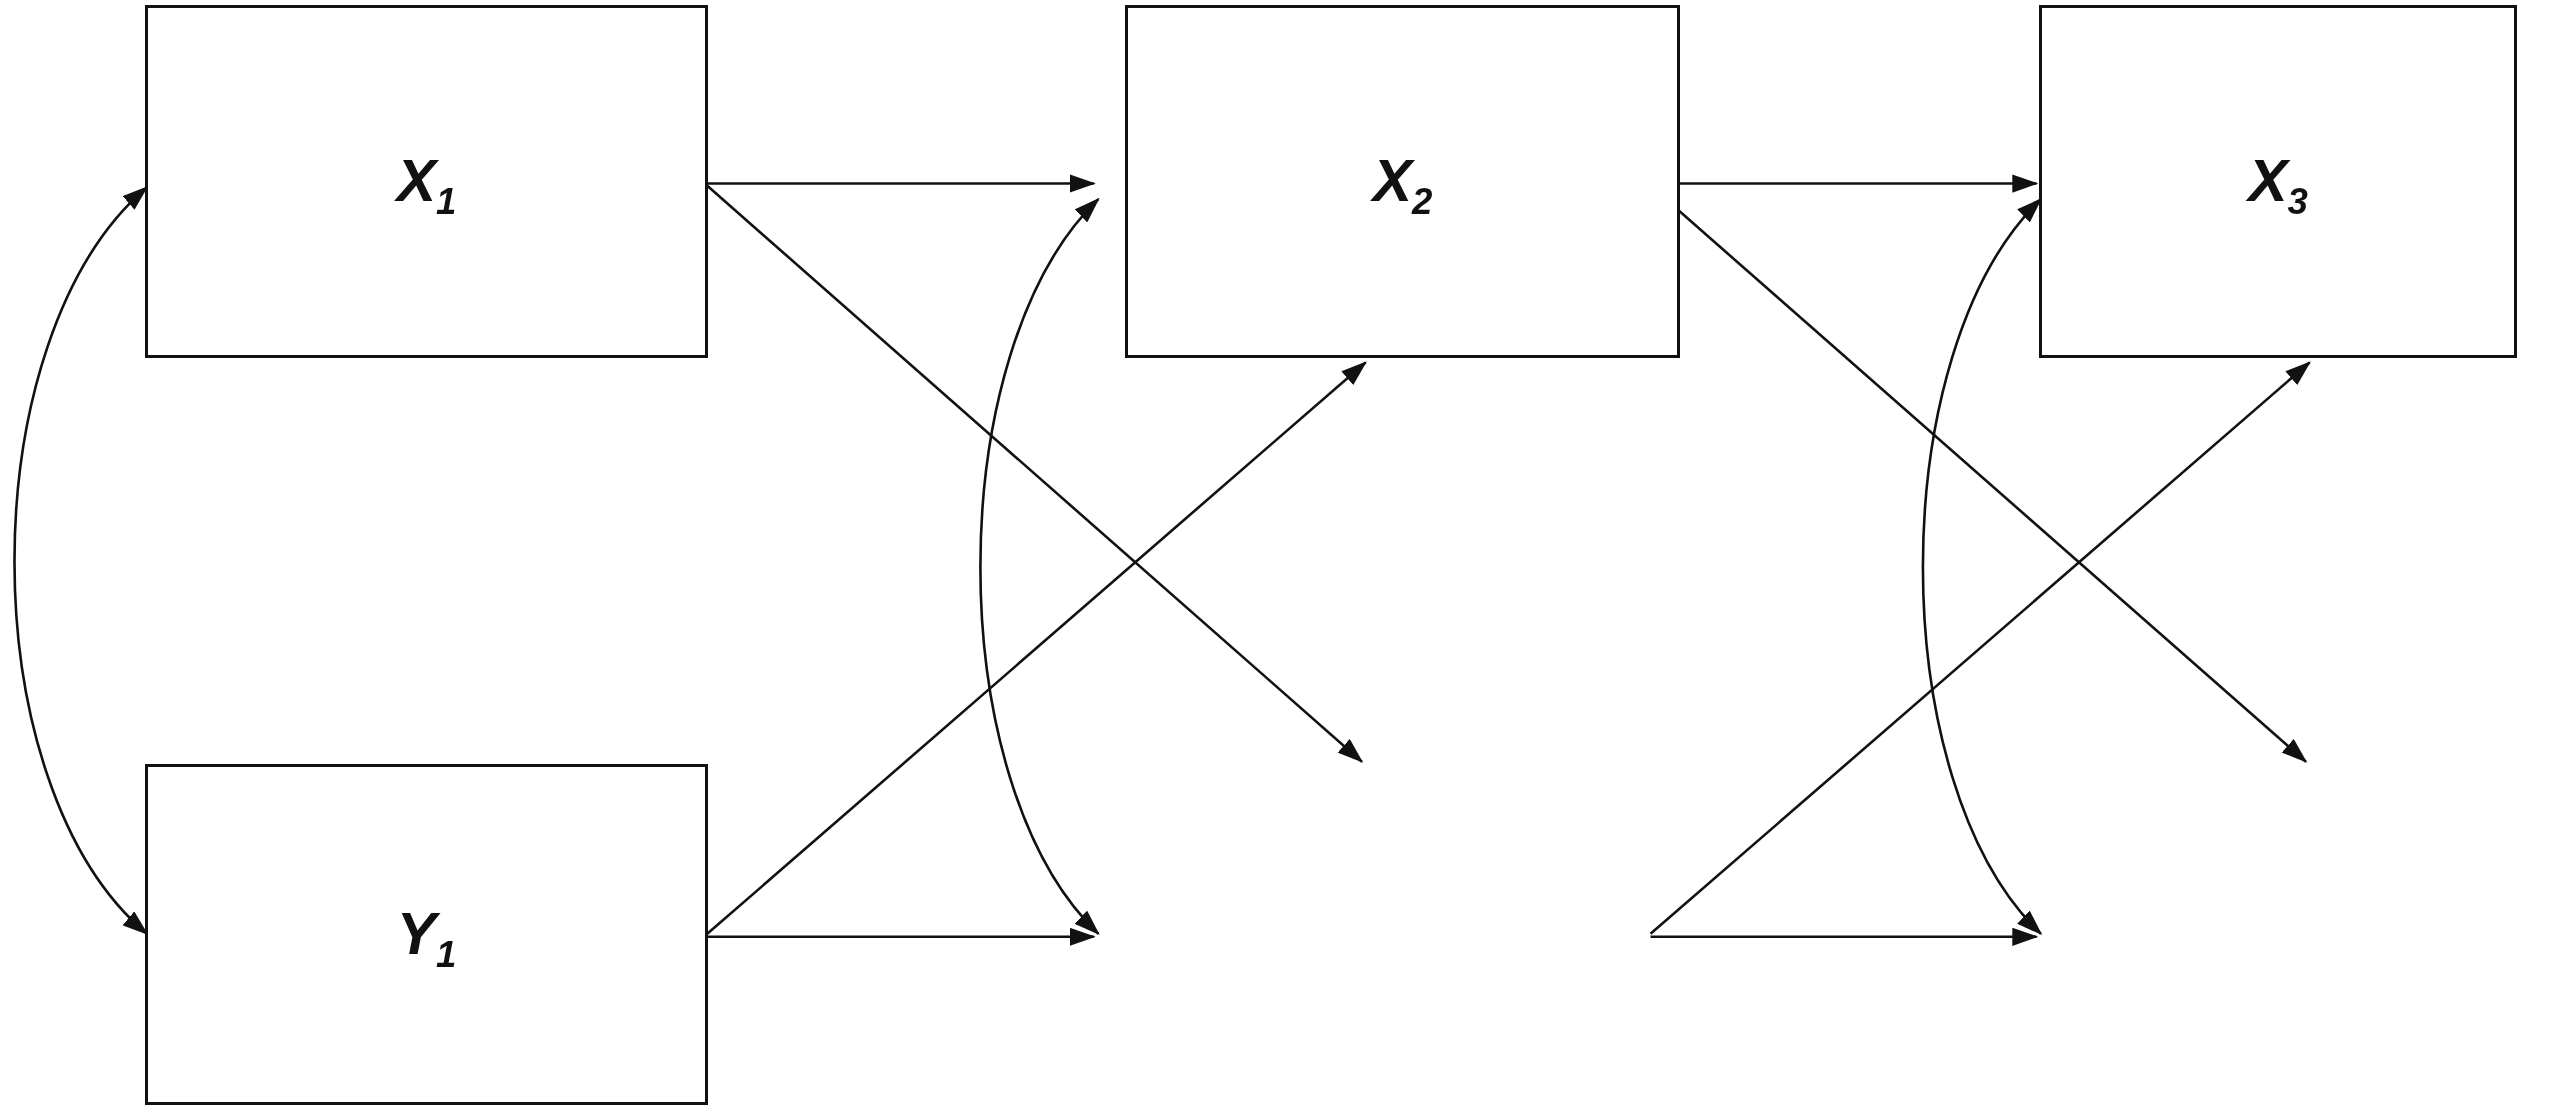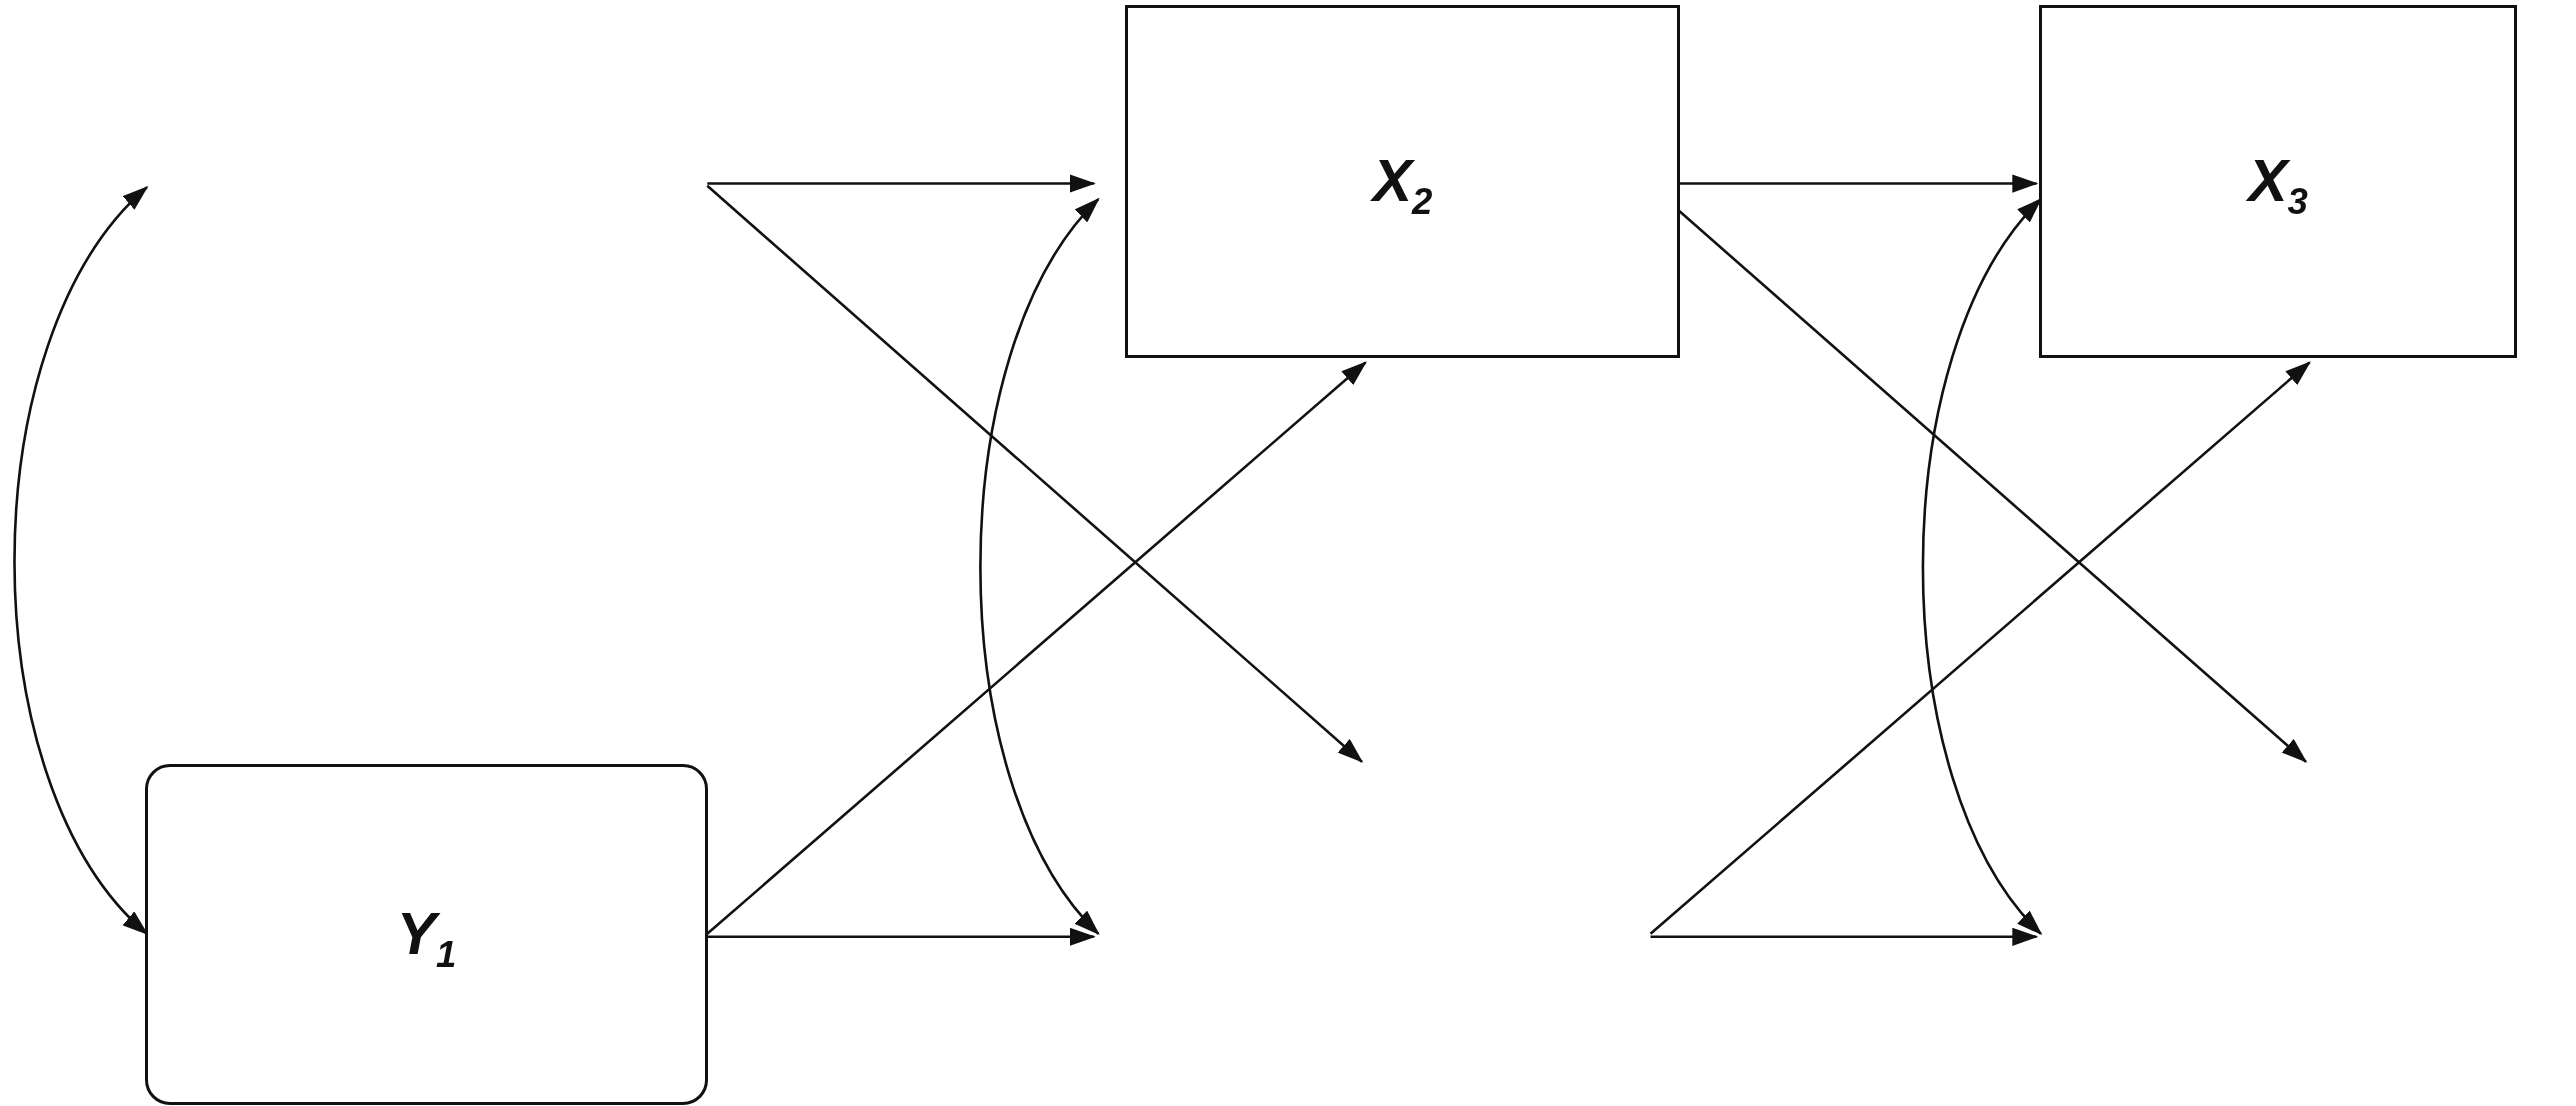--- a/index.html
+++ b/index.html
@@ -8,21 +8,21 @@
   .edges-layer{position:absolute;left:0;top:0;width:2576px;height:1107px;}
   .node{position:absolute;box-sizing:border-box;background:#ffffff;border:3px solid #111111;
         display:flex;align-items:center;justify-content:center;}
   .node-label{font-size:59px;font-weight:700;font-style:italic;color:#111111;line-height:1;}
   .node-label sub{font-size:0.62em;line-height:0;vertical-align:-0.35em;}
   
   .col1{left:145px;width:563px;}
   .col2{left:1097px;width:555px;margin-left:28px;}
   .col3{left:2039px;width:478px;text-align:right;}
   .rowX{top:4.5px;height:353px;}
-  .rowY{top:764px;height:341px;border-radius:25px;}
+  .rowY{top:764px;height:341px;}
   .edge{fill:none;stroke:#111111;stroke-width:3.5px;}
 </style>
 </head>
 <body>
 
 <div class="figure">
 
   <svg class="edges-layer" width="2576" height="1107" viewBox="0 0 3471 1491" xmlns="http://www.w3.org/2000/svg">
     <defs>
       <marker id="ah" viewBox="0 0 10 7" refX="9.3" refY="3.5" markerWidth="10" markerHeight="7" orient="auto-start-reverse">
@@ -36,20 +36,23 @@
     <path class="edge" marker-end="url(#ah)" d="M 953,1262 L 1474,1262"></path>
     <path class="edge" marker-end="url(#ah)" d="M 953,1258 L 1840,488"></path>
     <path class="edge" marker-start="url(#ah)" marker-end="url(#ah)" d="M 1480,268 C 1268,472 1268,1056 1480,1258"></path>
     <path class="edge" marker-end="url(#ah)" d="M 2224,247 L 2744,247"></path>
     <path class="edge" marker-end="url(#ah)" d="M 2224,250 L 3107,1026"></path>
     <path class="edge" marker-end="url(#ah)" d="M 2224,1262 L 2744,1262"></path>
     <path class="edge" marker-end="url(#ah)" d="M 2224,1258 L 3112,488"></path>
     <path class="edge" marker-start="url(#ah)" marker-end="url(#ah)" d="M 2750,268 C 2538,472 2538,1056 2750,1258"></path>
   </svg>
 
+  <div class="node col1 rowX">
+    <span class="node-label"><span>X</span><sub>1</sub></span>
+  </div>
   <div class="node col2 rowX">
     <span class="node-label"><span>X</span><sub>2</sub></span>
   </div>
   <div class="node col3 rowX">
     <span class="node-label"><span>X</span><sub>3</sub></span>
   </div>
   <div class="node col1 rowY">
     <span class="node-label"><span>Y</span><sub>1</sub></span>
   </div>
 

